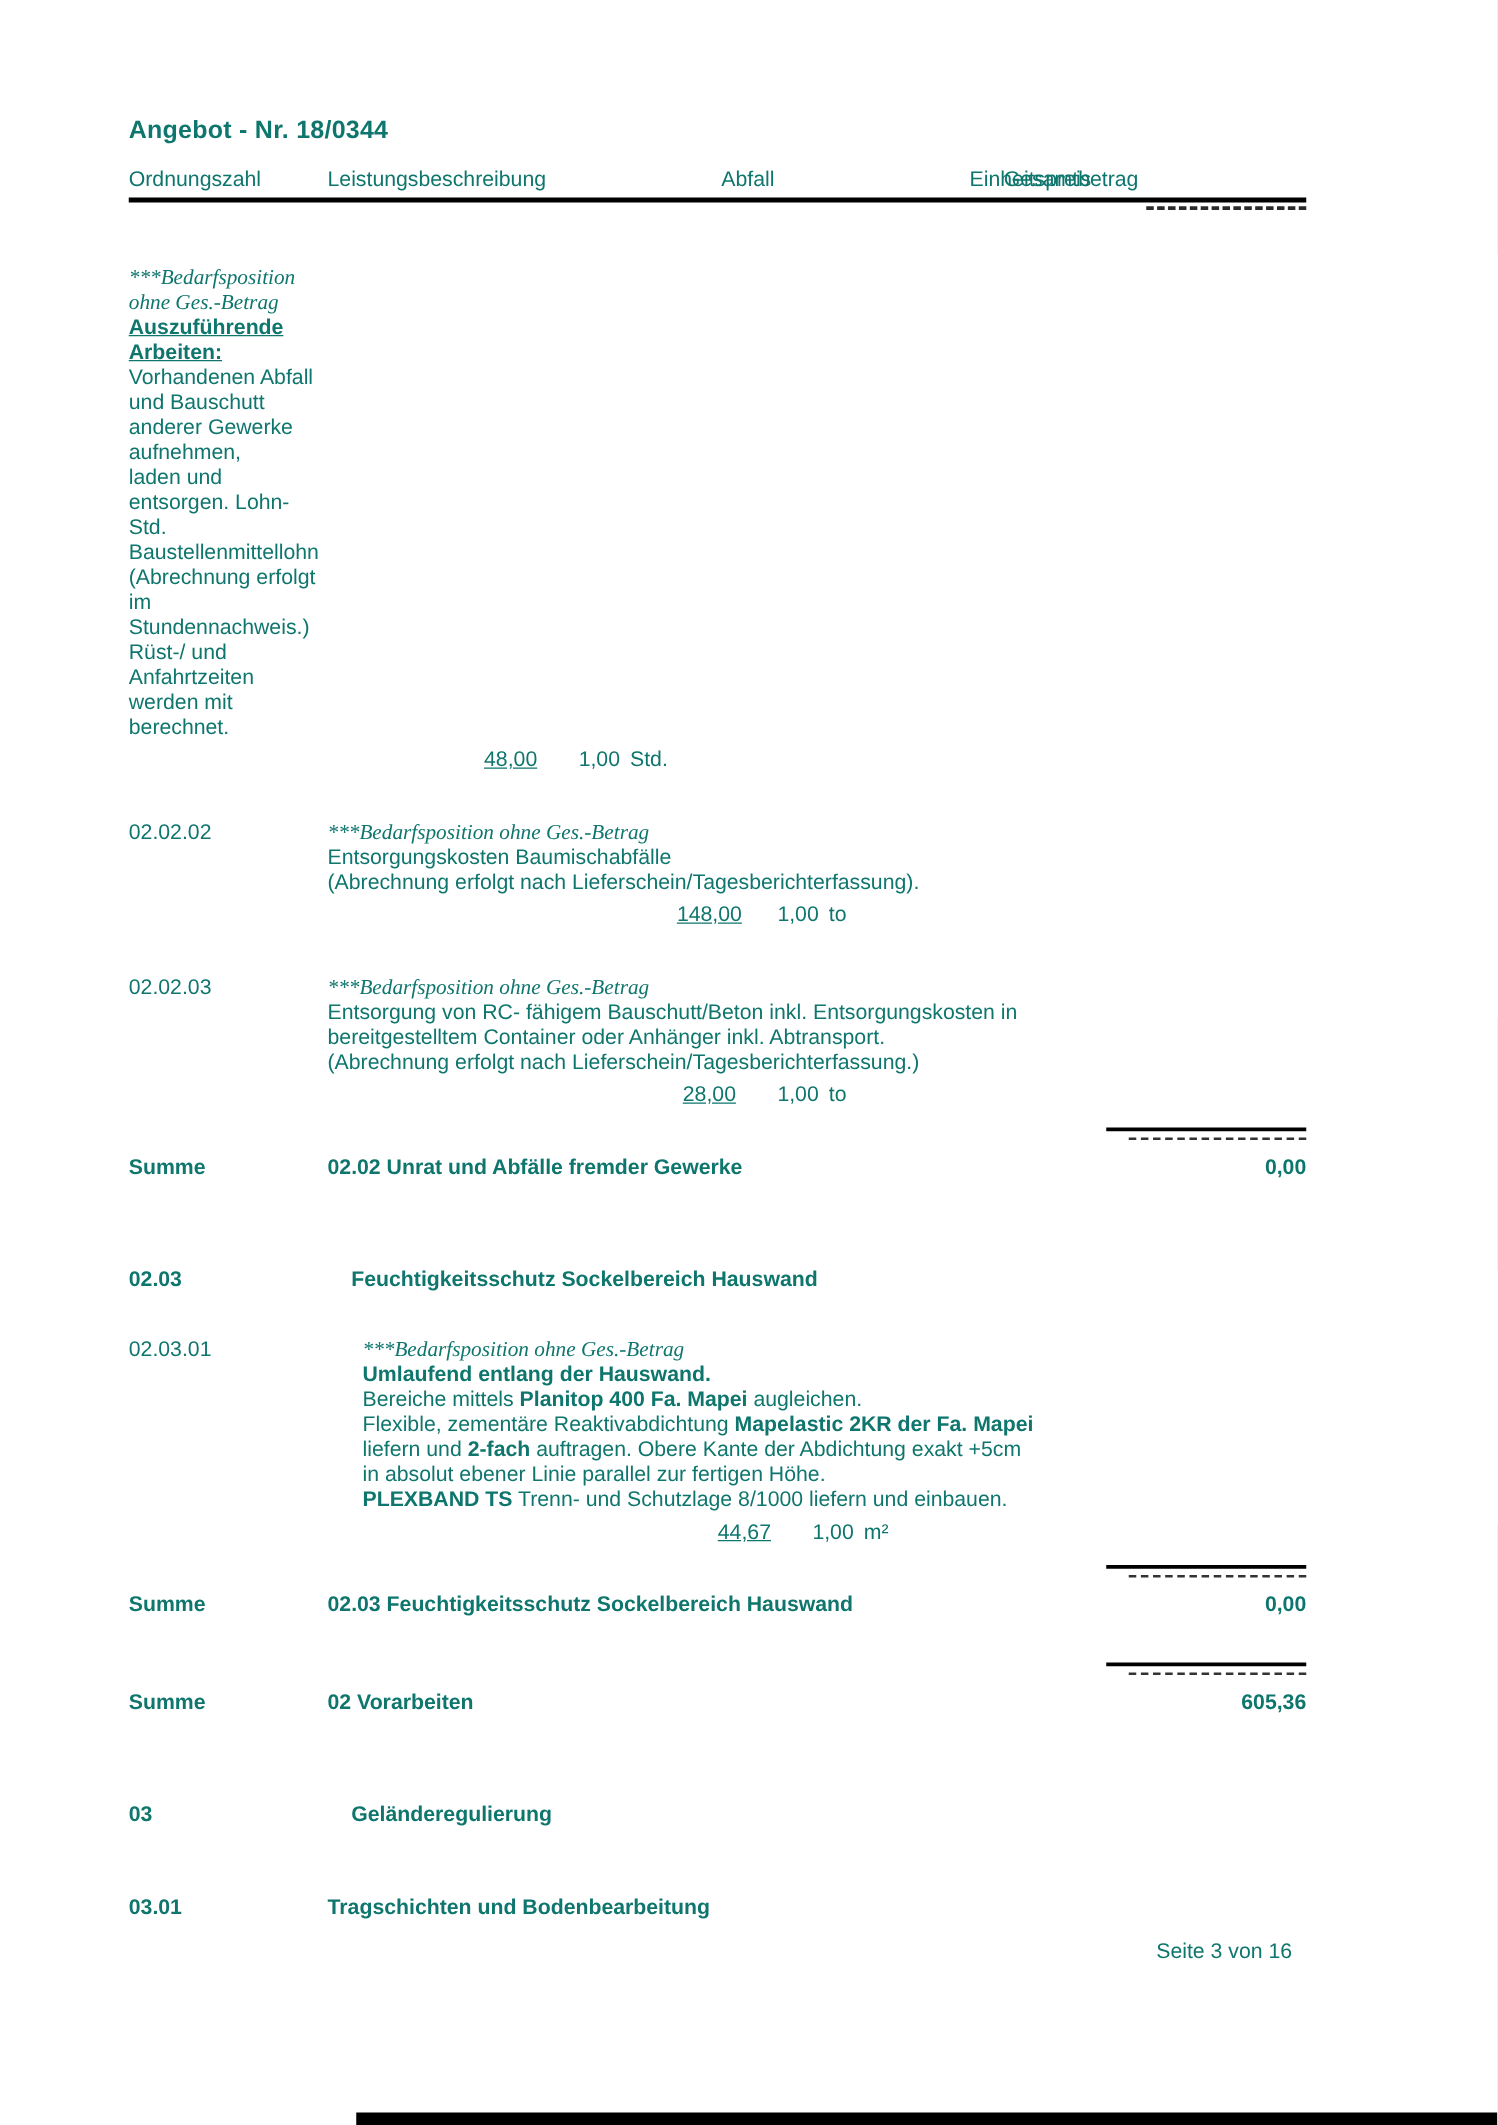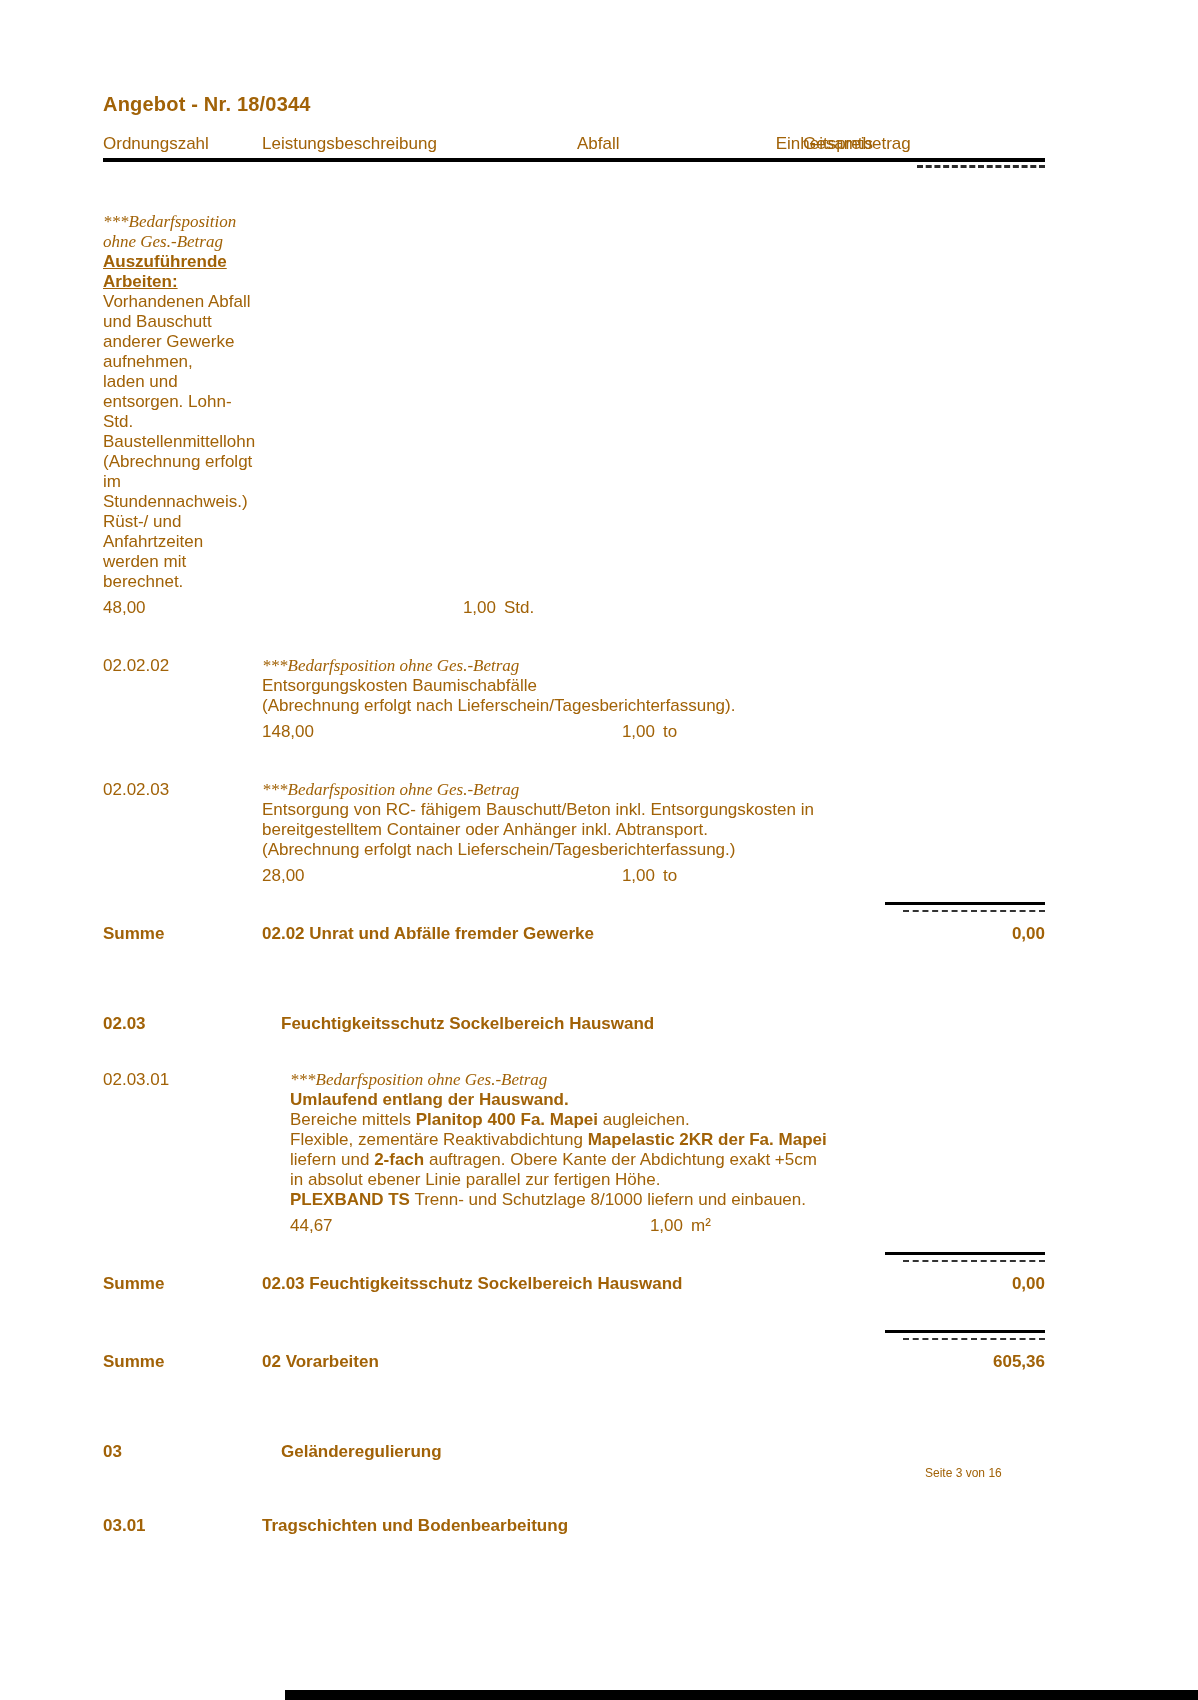--- a/index.html
+++ b/index.html
@@ -2,21 +2,21 @@
 <html><head>
 <meta charset="utf-8">
 <style>
   html,body{margin:0;padding:0;background:#e8e8e8;}
   .page{
     position:relative;
     width:1198px;height:1700px;
     margin:0 auto;
     background:#ffffff;
     font-family:"Liberation Sans","DejaVu Sans",sans-serif;
-    color:#a16207;
+    color:#0f766e;
     box-sizing:border-box;
     padding:93px 0 12px 103px;
     overflow:hidden;
   }
   .content{width:942px;}
   .title{font-size:20px;font-weight:bold;letter-spacing:.2px;}
   .hdr{position:relative;height:22px;margin-top:18px;font-size:17px;}
   .hdr span{position:absolute;top:0;white-space:nowrap;}
   .h-ord{left:0;}
   .h-leist{left:159px;}
@@ -30,30 +30,30 @@
   .r-item{margin-top:38px;}
   .rows > .r-item:first-child{margin-top:44px;}
   .r-section + .r-item{margin-top:36px;gap:28px;}
   .it{font-style:italic;font-family:Liberation Serif, serif;}
   .bo{font-weight:bold;}
   .un{text-decoration:underline;}
   .qty-line{position:relative;height:20px;margin-top:6px;}
   .qty-line span{position:absolute;top:0;white-space:nowrap;}
   .q-val{left:0;width:393px;text-align:right;}
   .q-unit{left:401px;}
-  .q-price{left:0;width:611px;text-align:left;}
+  .q-price{left:0;width:611px;text-align:center;text-decoration:underline;}
   .r-sum{margin-top:16px;}
   .r-sum + .r-sum{margin-top:36px;}
   .sum-rule{width:160px;margin-left:auto;border-top:3px solid #000;}
   .sum-rule-dash{width:142px;margin-left:auto;border-top:2px dashed #333;margin-top:5px;}
   .sum-grid{display:grid;grid-template-columns:159px 583px 200px;margin-top:12px;font-weight:bold;}
   .sum-total{text-align:right;}
   .r-section{margin-top:54px;font-weight:bold;}
   .r-sum + .r-section{margin-top:70px;gap:19px;}
-  .footer{position:absolute;left:925px;top:1466px;font-size:12px;}
+  .footer{position:absolute;left:925px;top:1551px;font-size:17px;}
   .footer-bar{position:absolute;left:285px;top:1690px;width:913px;height:10px;background:#000;}
 </style>
 </head>
 <body>
 
 <div class="page">
   <div class="content">
 
     <div class="title">Angebot - Nr. 18/0344</div>
 

